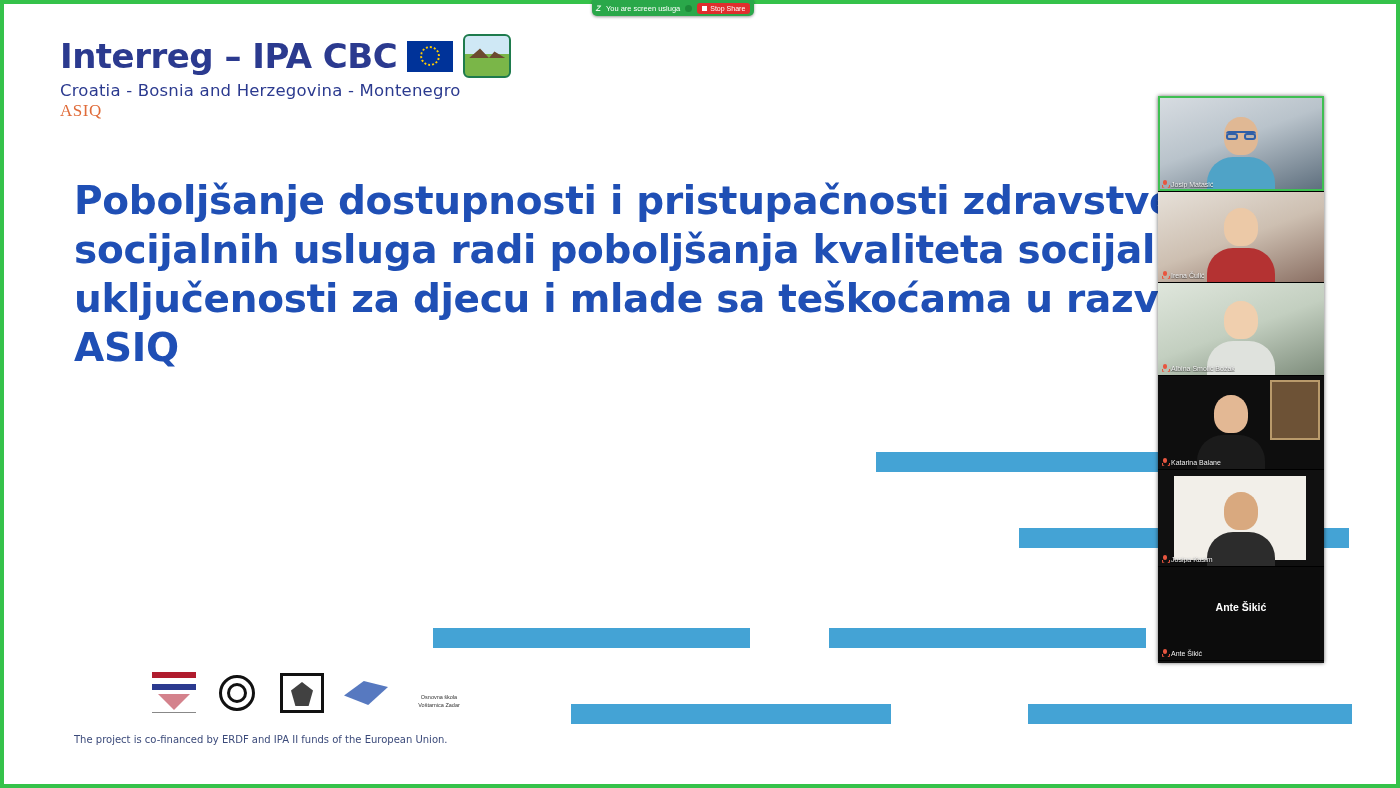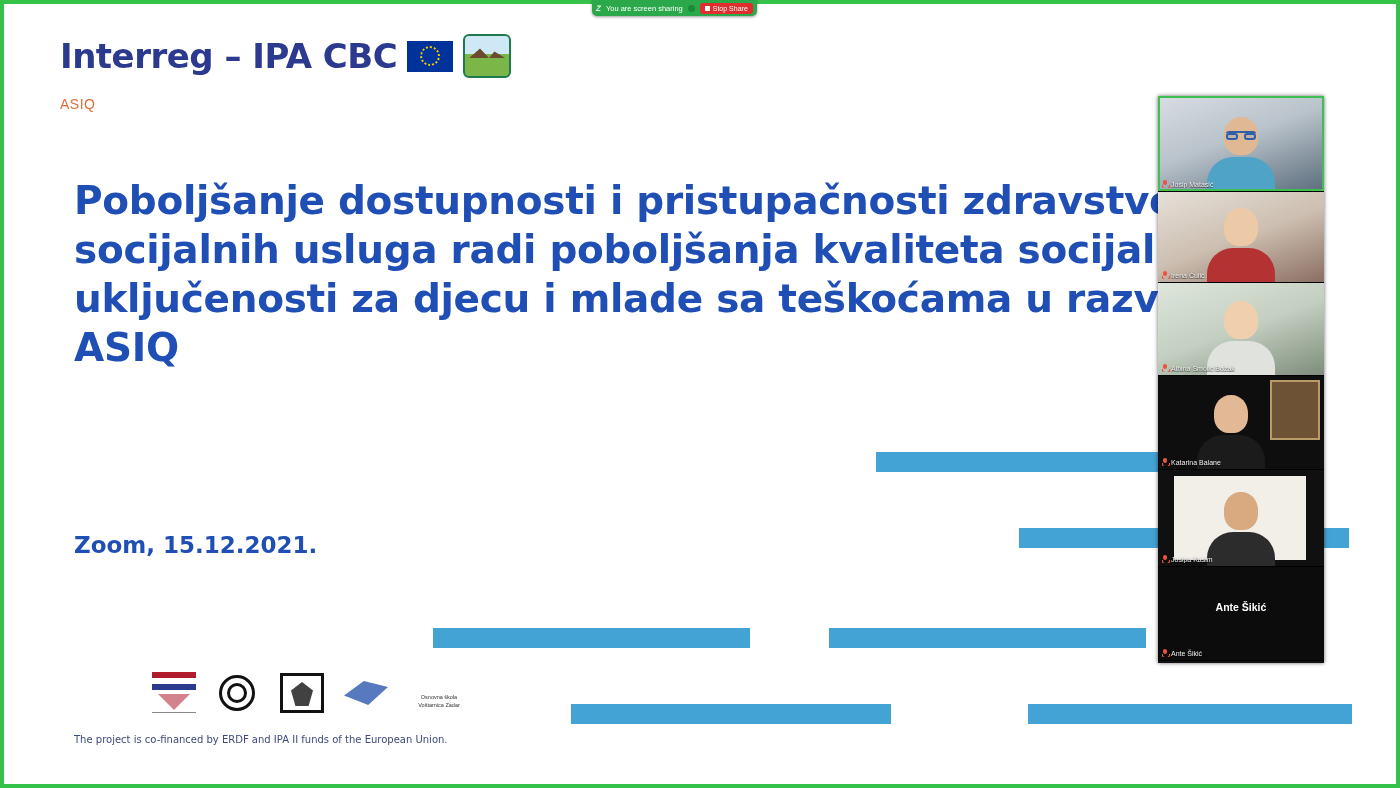--- a/index.html
+++ b/index.html
@@ -148,24 +148,24 @@
     clip-path: polygon(0 100%, 30% 20%, 55% 100%, 70% 45%, 100% 100%);
   }
   .interreg-sub {
     font-family: "DejaVu Sans", sans-serif;
     font-size: 16.5px;
     color: #2b3a8f;
     margin-top: 3px;
     letter-spacing: 0.2px;
   }
   .asiq-tag {
-    font-family: Liberation Sans, sans-serif;
-    font-size: 14px;
+    font-family: Liberation Serif, serif;
+    font-size: 17px;
     color: #e06c3a;
-    margin-top: 18px;
+    margin-top: 1px;
     letter-spacing: 0.5px;
   }
 
   
   .title {
     position: absolute;
     left: 70px;
     top: 172px;
     width: 1240px;
     font-family: "DejaVu Sans", sans-serif;
@@ -428,25 +428,25 @@
   <div class="slide">
 
     <div class="logo-block">
       <div class="interreg-row">
         <div class="interreg-word">Interreg – IPA CBC</div>
         <div class="eu-flag">
             <span class="stars"></span>
           </div>
         <div class="pin-logo"></div>
       </div>
+      <div class="interreg-sub">Croatia - Bosnia and Herzegovina - Montenegro</div>
       <div class="asiq-tag">ASIQ</div>
     </div>
 
     <div class="title">Poboljšanje dostupnosti i pristupačnosti zdravstvenih i socijalnih usluga radi poboljšanja kvaliteta socijalne uključenosti za djecu i mlade sa teškoćama u razvoju ASIQ</div>
-    <div class="dateline">Zoom, 15.12.2021.</div>
 
     <div class="bar" style="left:872px;top:448px;width:320px;"></div>
     <div class="bar" style="left:1015px;top:524px;width:330px;"></div>
     <div class="bar" style="left:429px;top:624px;width:317px;"></div>
     <div class="bar" style="left:825px;top:624px;width:317px;"></div>
     <div class="bar" style="left:567px;top:700px;width:320px;"></div>
     <div class="bar" style="left:1024px;top:700px;width:324px;"></div>
 
     <div class="footer-logos">
       <div class="flogo flogo-1"></div>
@@ -526,21 +526,21 @@
       <div class="name">
         <span class="mic"></span>
         <span>Ante Šikić</span>
       </div>
     </div>
 
   </div>
 
   <div class="share-bar">
     <span class="zoom-mark">Z</span>
-    <span class="share-text">You are screen sharing</span>
+    <span class="share-text">You are screen usluga</span>
     <span class="dot-btn"></span>
     <span class="stop-share">
       <span class="stop-square"></span>
       <span>Stop Share</span>
     </span>
   </div>
 
   <div class="share-border"></div>
 </div>
 

